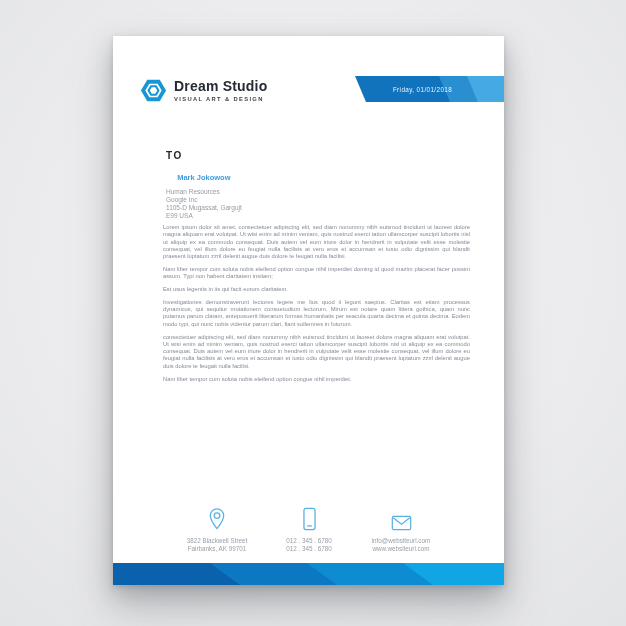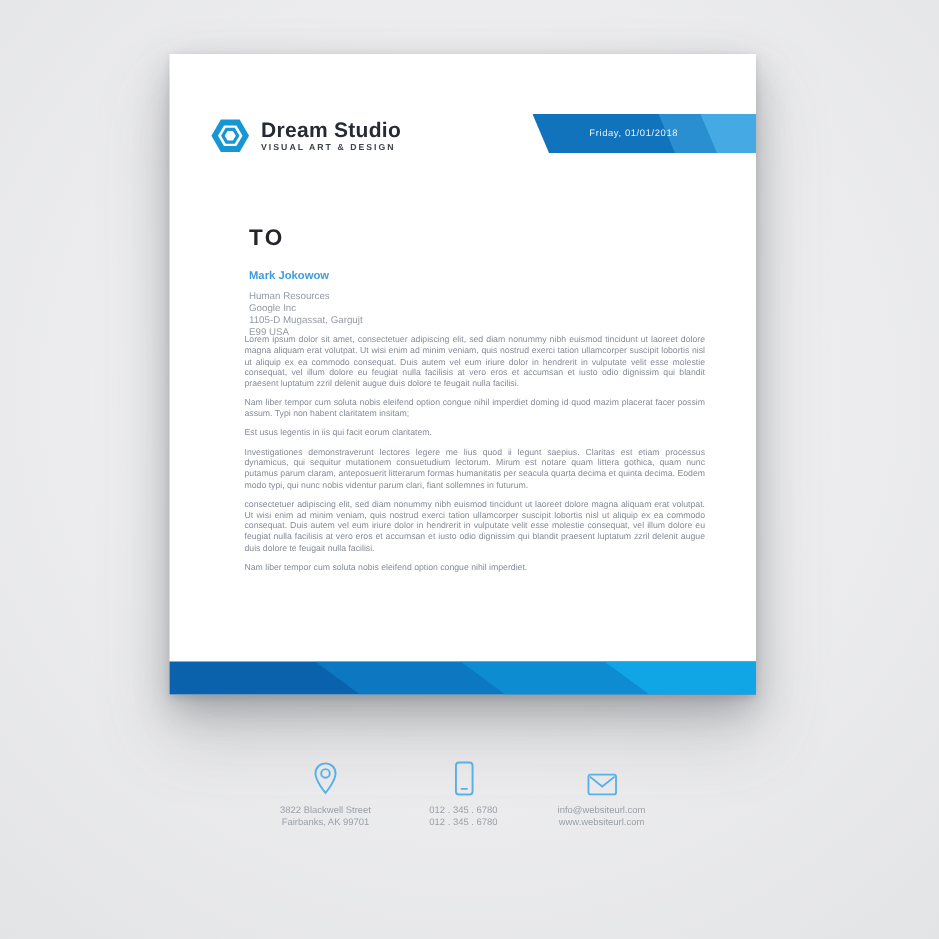--- a/index.html
+++ b/index.html
@@ -3,21 +3,21 @@
 <meta charset="utf-8">
 <style>
   html,body{margin:0;padding:0;}
   body{
     width:626px;height:626px;overflow:hidden;
     font-family:"Liberation Sans",sans-serif;
     background:radial-gradient(circle at 50% 42%, #f4f4f5 0%, #ececee 55%, #e3e4e6 100%);
     position:relative;
   }
   .page{
-    position:absolute;left:113px;top:36px;width:391px;height:427px;
+    position:absolute;left:113px;top:36px;width:391px;height:549px;
     background:var(--paper,#ffffff);
     box-shadow:0 10px 22px rgba(95,100,106,.38), 0 26px 44px rgba(95,100,106,.26), 0 2px 5px rgba(95,100,106,.25);
   }
   
   .brand{position:absolute;left:27px;top:41px;display:flex;align-items:center;gap:7px;}
   .brand svg{display:block;}
   .brand-name{font-size:14px;font-weight:bold;color:var(--brand_text,#262b33);letter-spacing:.2px;line-height:15px;}
   .brand-tagline{font-size:5.8px;letter-spacing:1.35px;color:#3c424b;margin-top:2px;font-weight:bold;}
   .ribbon{
     position:absolute;top:40px;right:0;left:242px;height:26px;
@@ -26,22 +26,22 @@
   }
   .ribbon .seg{position:absolute;top:0;bottom:0;left:0;right:0;display:block;}
   .ribbon .s2{background:var(--ribbon_mid,#2a8fd0);clip-path:polygon(84px 0,100% 0,100% 100%,95px 100%);}
   .ribbon .s3{background:var(--ribbon_light,#45aae3);clip-path:polygon(112px 0,100% 0,100% 100%,123px 100%);}
   .ribbon-date{
     position:absolute;left:0;right:14px;top:50%;transform:translateY(-50%);
     text-align:center;color:#eaf4fc;font-size:6.3px;letter-spacing:.4px;
   }
   
   .recipient{position:absolute;left:53px;top:114px;}
-  .to{font-size:15px;font-weight:bold;letter-spacing:1.6px;color:#24262b;margin-bottom:12px;}
-  .rname{font-size:7.5px;font-weight:bold;color:var(--recipient_name,#3e9ddc);margin-bottom:6px;}
+  .to{font-size:10px;font-weight:bold;letter-spacing:1.6px;color:#24262b;margin-bottom:12px;}
+  .rname{font-size:7.5px;font-weight:bold;color:var(--recipient_name,#3e9ddc);margin-bottom:6px;text-align:center;}
   .rline{font-size:6.5px;color:#959ba4;line-height:8.1px;}
   
   .letter-body{position:absolute;left:50px;top:188px;width:307px;}
   .letter-body p{
     margin:0 0 5.5px 0;font-size:5.8px;line-height:7.3px;color:var(--body_text,#848b96);
     text-align:justify;
   }
   
   .signature{position:absolute;left:53px;top:396px;}
   .sig-script{font-family:"DejaVu Serif",serif;font-style:italic;font-size:13px;letter-spacing:2.5px;color:#3f4147;}

